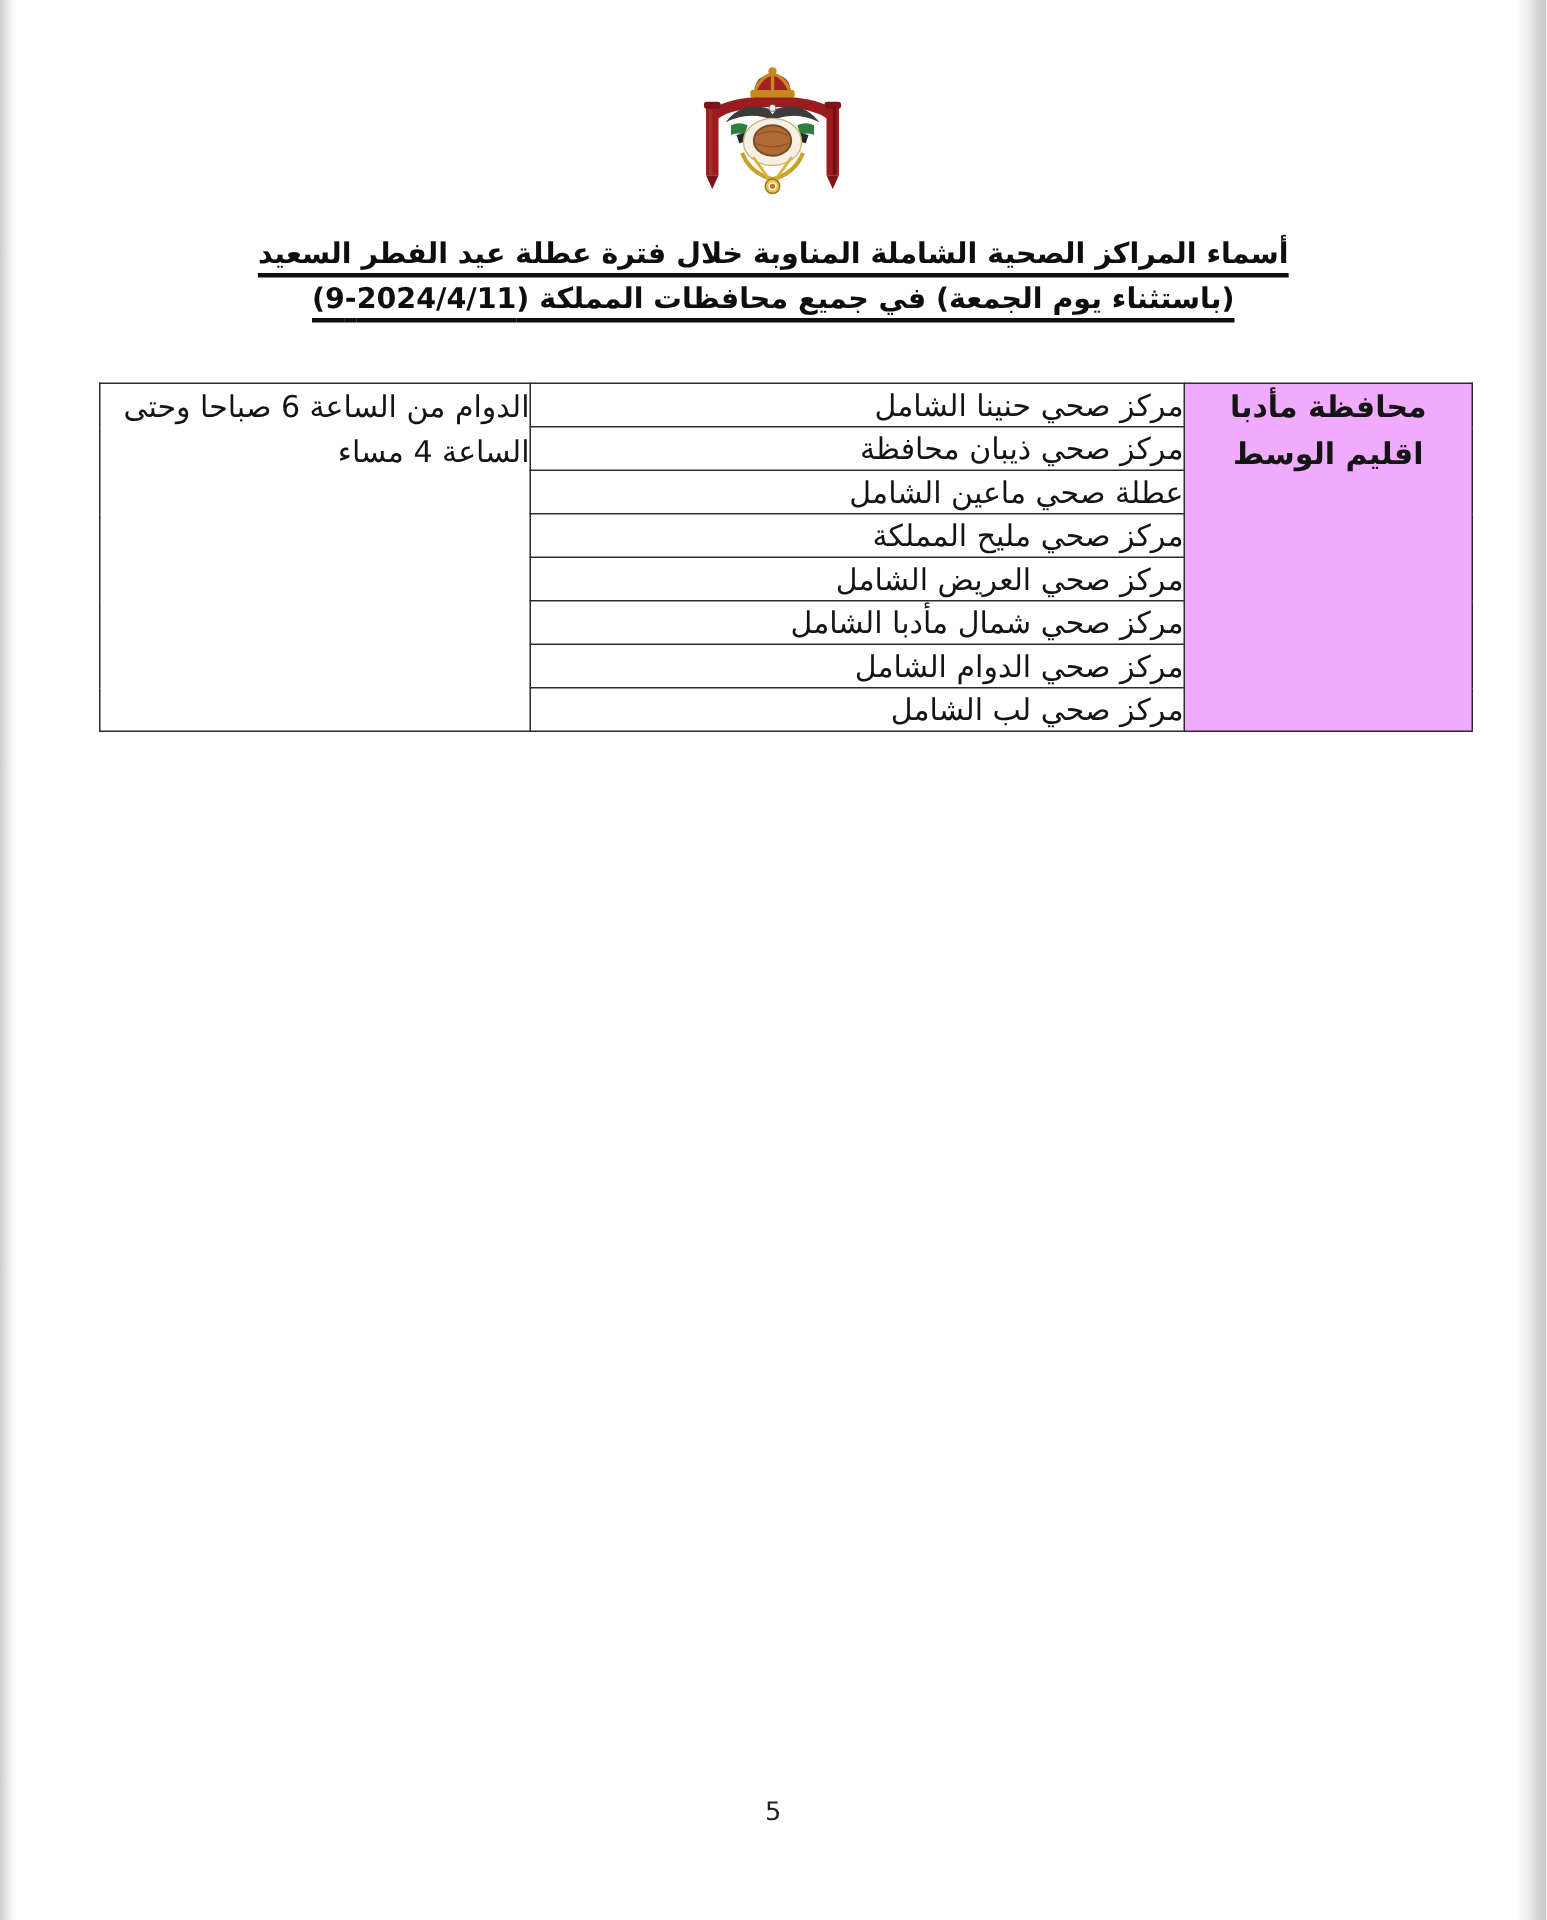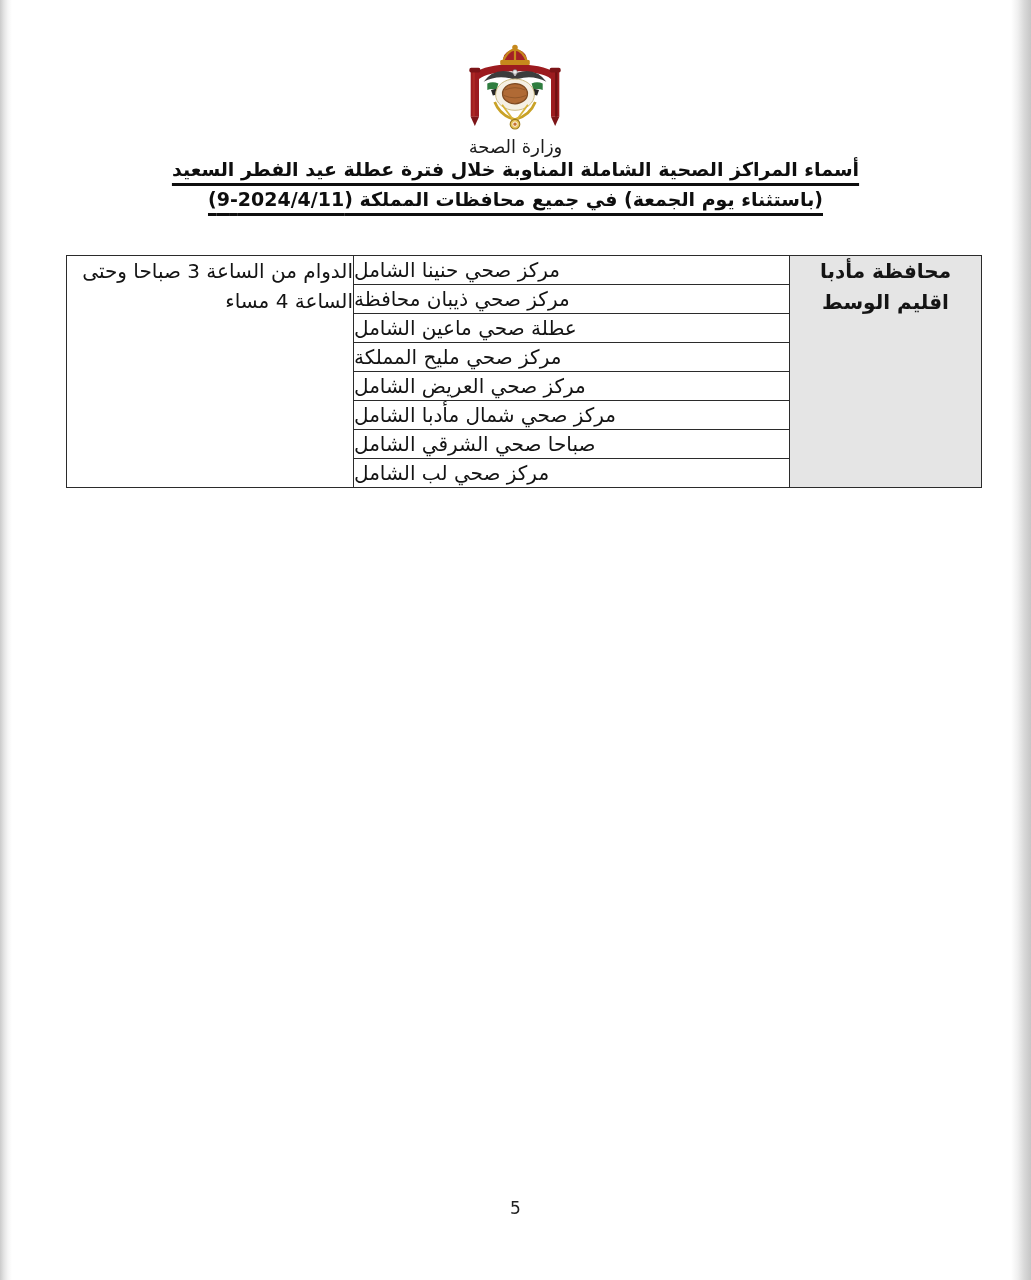--- a/index.html
+++ b/index.html
@@ -64,30 +64,30 @@
     color: #141414;
   }
   table.centers-table td {
     border: 1.6px solid #2b2b2b;
     height: 28px;
     padding: 0;
     overflow: hidden;
   }
   td.gov-cell {
     width: 191px;
-    background: #e5e5e5;
+    background: #f0abfc;
     vertical-align: top;
     text-align: center;
     font-weight: 700;
     padding-top: 26px;
     line-height: 1.55;
   }
   td.center-cell {
     width: 435px;
-    text-align: left;
+    text-align: right;
     vertical-align: middle;
     padding: 0 7px 0 4px;
     line-height: 1.1;
   }
   td.hours-cell {
     width: 286px;
     vertical-align: top;
     text-align: right;
     padding: 3px 9px 0 14px;
     line-height: 1.5;
@@ -142,52 +142,51 @@
       <path d="M49,52 Q60,47 71,52 M48,58 Q60,63 72,58" stroke="#8f5527" stroke-width="1" fill="none"></path>
 
       <path d="M38,65 Q44,80 60,84 Q76,80 82,65" stroke="#c9a227" stroke-width="3" fill="none"></path>
       <path d="M46,68 L60,87 L74,68" stroke="#d8b43a" stroke-width="2" fill="none"></path>
 
       <circle cx="60" cy="89" r="5.2" fill="#e8c55a" stroke="#9c7a1e" stroke-width="1.2"></circle>
       <circle cx="60" cy="89" r="2.4" fill="#c8732e" stroke="#ffffff" stroke-width="1"></circle>
     </svg>
   </div>
 
-  <div class="ministry">وزارة الصحة</div>
 
   <div class="title-line title-1">أسماء المراكز الصحية الشاملة المناوبة خلال فترة عطلة عيد الفطر السعيد</div>
   <div class="title-line title-2">(باستثناء يوم الجمعة) في جميع محافظات المملكة (2024/4/11-9)</div>
 
   <table class="centers-table" dir="rtl">
     <tbody>
       <tr>
         <td class="gov-cell" rowspan="8">
           <div>محافظة مأدبا</div>
           <div>اقليم الوسط</div>
         </td>
         <td class="center-cell">مركز صحي حنينا الشامل</td>
-        <td class="hours-cell" rowspan="8">الدوام من الساعة 3 صباحا وحتى الساعة 4 مساء</td>
+        <td class="hours-cell" rowspan="8">الدوام من الساعة 6 صباحا وحتى الساعة 4 مساء</td>
       </tr>
       <tr>
         <td class="center-cell">مركز صحي ذيبان محافظة</td>
       </tr>
       <tr>
         <td class="center-cell">عطلة صحي ماعين الشامل</td>
       </tr>
       <tr>
         <td class="center-cell">مركز صحي مليح المملكة</td>
       </tr>
       <tr>
         <td class="center-cell">مركز صحي العريض الشامل</td>
       </tr>
       <tr>
         <td class="center-cell">مركز صحي شمال مأدبا الشامل</td>
       </tr>
       <tr>
-        <td class="center-cell">صباحا صحي الشرقي الشامل</td>
+        <td class="center-cell">مركز صحي الدوام الشامل</td>
       </tr>
       <tr>
         <td class="center-cell">مركز صحي لب الشامل</td>
       </tr>
     </tbody>
   </table>
 
   <div class="page-number">5</div>
 
 </div>

